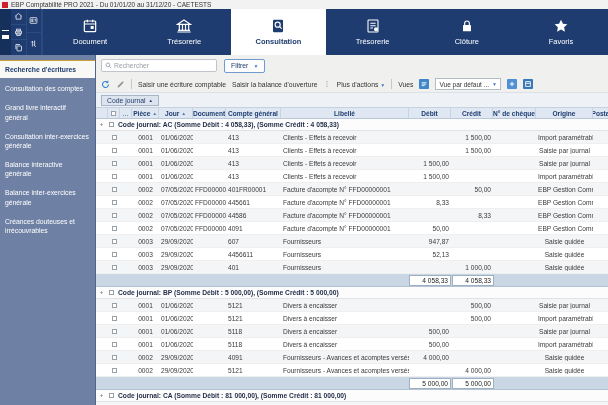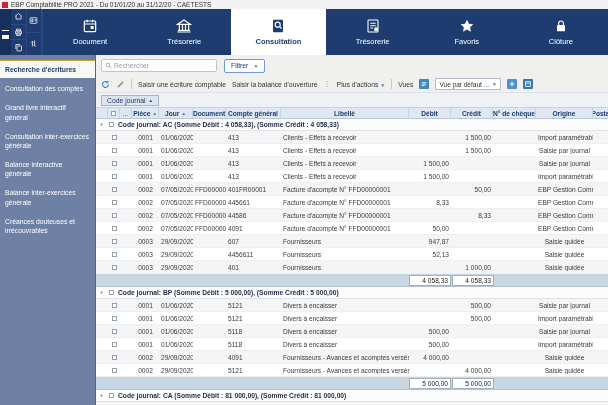--- a/index.html
+++ b/index.html
@@ -156,33 +156,33 @@
               <rect x="4.5" y="3" width="15" height="18" rx="1"></rect>
               <path d="M8 8h8M8 11.5h8M8 15h4"></path>
               <circle cx="16.5" cy="17" r="3" fill="currentColor" stroke="none"></circle>
             </svg>
           </span>
           <span>Trésorerie</span>
         </div>
         <div class="tab">
           <span class="icn">
             <svg viewBox="0 0 24 24">
-              <path d="M12 2.5l2.9 6 6.6.9-4.8 4.6 1.2 6.5-5.9-3.2-5.9 3.2 1.2-6.5L2.5 9.4l6.6-.9z" fill="currentColor"></path>
-            </svg>
-          </span>
-          <span>Favoris</span>
+              <rect x="6" y="10.5" width="12" height="9.5" rx="1" fill="currentColor"></rect>
+              <path d="M8.5 10.5V8a3.5 3.5 0 017 0v2.5" fill="none" stroke="currentColor" stroke-width="1.8"></path>
+            </svg>
+          </span>
+          <span>Clôture</span>
         </div>
         <div class="tab">
           <span class="icn">
             <svg viewBox="0 0 24 24">
-              <rect x="6" y="10.5" width="12" height="9.5" rx="1" fill="currentColor"></rect>
-              <path d="M8.5 10.5V8a3.5 3.5 0 017 0v2.5" fill="none" stroke="currentColor" stroke-width="1.8"></path>
-            </svg>
-          </span>
-          <span>Clôture</span>
+              <path d="M12 2.5l2.9 6 6.6.9-4.8 4.6 1.2 6.5-5.9-3.2-5.9 3.2 1.2-6.5L2.5 9.4l6.6-.9z" fill="currentColor"></path>
+            </svg>
+          </span>
+          <span>Favoris</span>
         </div>
       </div>
   </div>
 
   <div class="bodyrow">
     <div class="sidebar">
         <div class="side-item active">Recherche d'écritures</div>
         <div class="side-item">Consultation des comptes</div>
         <div class="side-item">Grand livre interactif général</div>
         <div class="side-item">Consultation inter-exercices générale</div>

